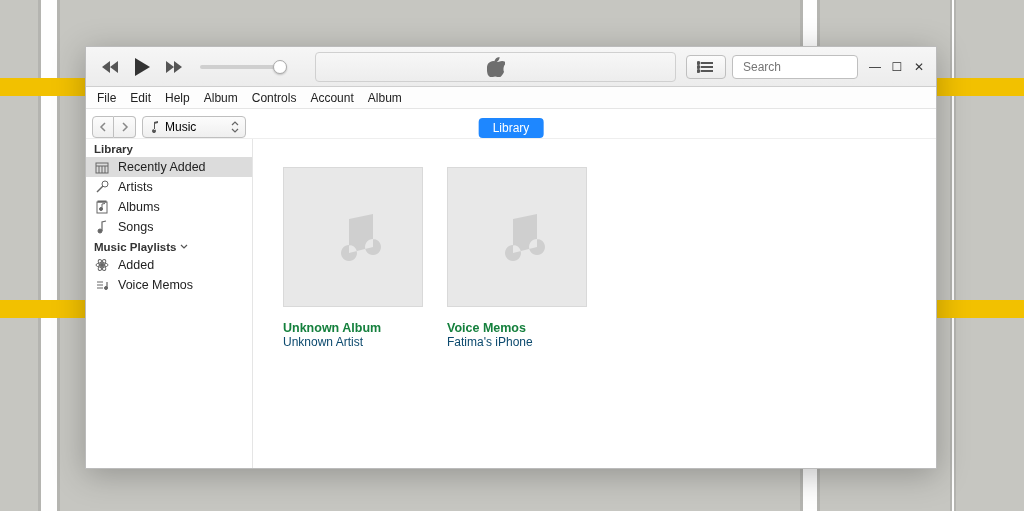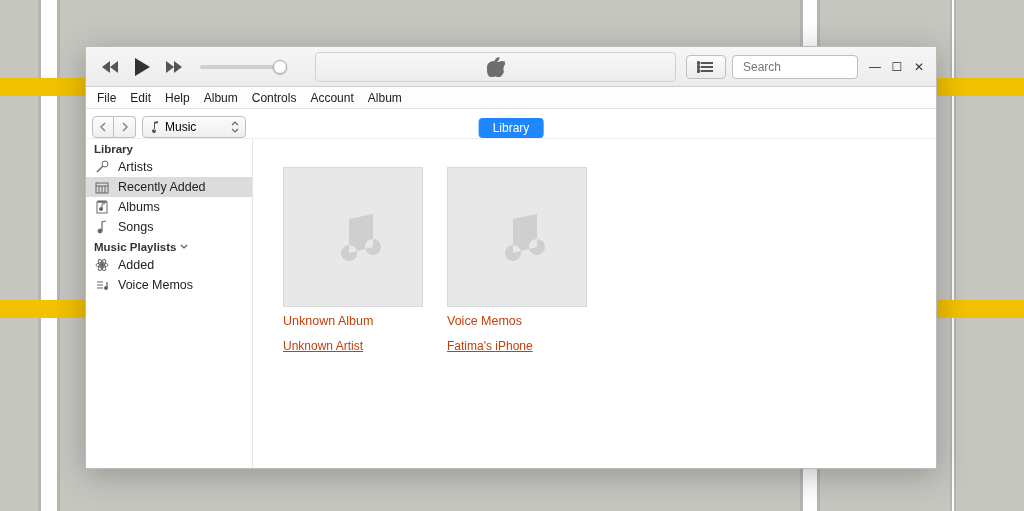--- a/index.html
+++ b/index.html
@@ -288,28 +288,28 @@
     height: 140px;
     background: #e8e8e8;
     border: 1px solid #d9d9d9;
     display: flex;
     align-items: center;
     justify-content: center;
   }
   .album-art svg { fill: #cfcfcf; }
   .album-title {
     font-size: 12.5px;
-    color: #c2410c;
-    margin-top: 7px;
+    color: #15803d;
+    margin-top: 14px;
+    font-weight: bold;
   }
   .album-artist {
     font-size: 12px;
-    color: #c2410c;
-    margin-top: 11px;
-    text-decoration: underline;
+    color: #0c4a6e;
+    margin-top: 0;
   }
 </style>
 </head>
 <body>
 
 <div class="bg-stripe-v1"></div>
 <div class="bg-stripe-v2"></div>
 <div class="bg-stripe-v3"></div>
 <div class="bg-stripe-h bg-stripe-top"></div>
 <div class="bg-stripe-h bg-stripe-bottom"></div>
@@ -400,44 +400,44 @@
           <path d="M1 4 L4 1 L7 4 M1 8 L4 11 L7 8" fill="none" stroke="#666" stroke-width="1.2"></path>
         </svg>
     </div>
     <div class="lib-pill">Library</div>
   </div>
 
   <div class="content">
     <div class="sidebar">
       <div class="side-head">Library</div>
 
-      <div class="side-item">
-        <span class="ico">
-          <svg width="14" height="14" viewBox="0 0 14 14">
-              <circle cx="10" cy="4" r="3" fill="none" stroke-width="1"></circle>
-              <line x1="8" y1="6" x2="2" y2="12" stroke-width="1.5"></line>
-            </svg>
-        </span>
-        <span>Artists</span>
-      </div>
       <div class="side-item selected">
         <span class="ico">
           <svg width="14" height="13" viewBox="0 0 14 13">
               <rect x="1" y="2" width="12" height="10" fill="none" stroke-width="1"></rect>
               <line x1="1" y1="5" x2="13" y2="5" stroke-width="1"></line>
               <line x1="4" y1="5" x2="4" y2="12" stroke-width="1"></line>
               <line x1="7" y1="5" x2="7" y2="12" stroke-width="1"></line>
               <line x1="10" y1="5" x2="10" y2="12" stroke-width="1"></line>
             </svg>
         </span>
         <span>Recently Added</span>
       </div>
       <div class="side-item">
         <span class="ico">
           <svg width="14" height="14" viewBox="0 0 14 14">
+              <circle cx="10" cy="4" r="3" fill="none" stroke-width="1"></circle>
+              <line x1="8" y1="6" x2="2" y2="12" stroke-width="1.5"></line>
+            </svg>
+        </span>
+        <span>Artists</span>
+      </div>
+      <div class="side-item">
+        <span class="ico">
+          <svg width="14" height="14" viewBox="0 0 14 14">
               <rect x="2" y="2" width="10" height="11" fill="none" stroke-width="1"></rect>
               <rect x="3" y="1" width="8" height="1" fill="#666"></rect>
               <circle cx="6" cy="9" r="1.5" fill="#666"></circle>
               <path d="M7 9 V4 l3-.5" fill="none" stroke-width="1"></path>
             </svg>
         </span>
         <span>Albums</span>
       </div>
       <div class="side-item">
         <span class="ico">

